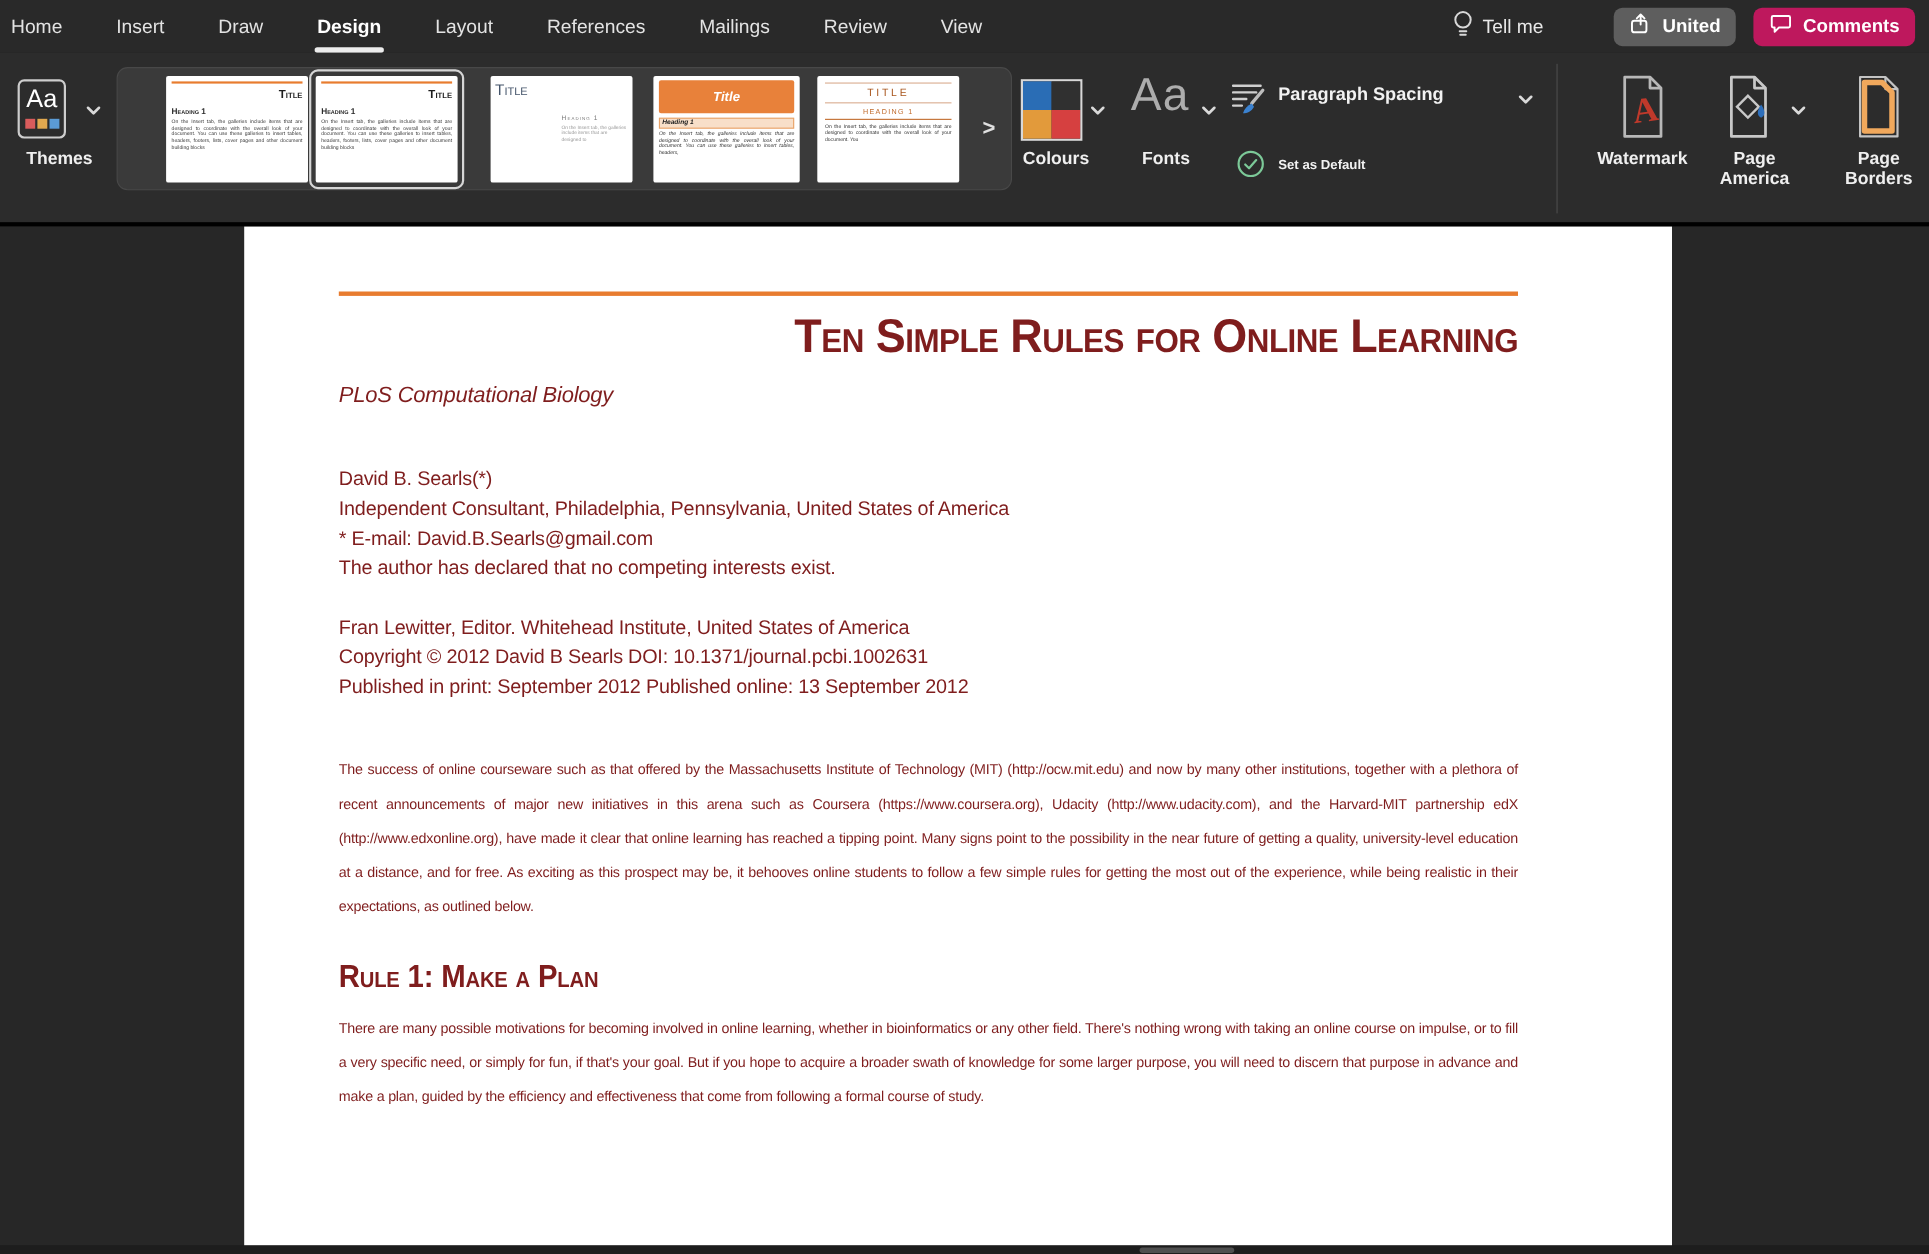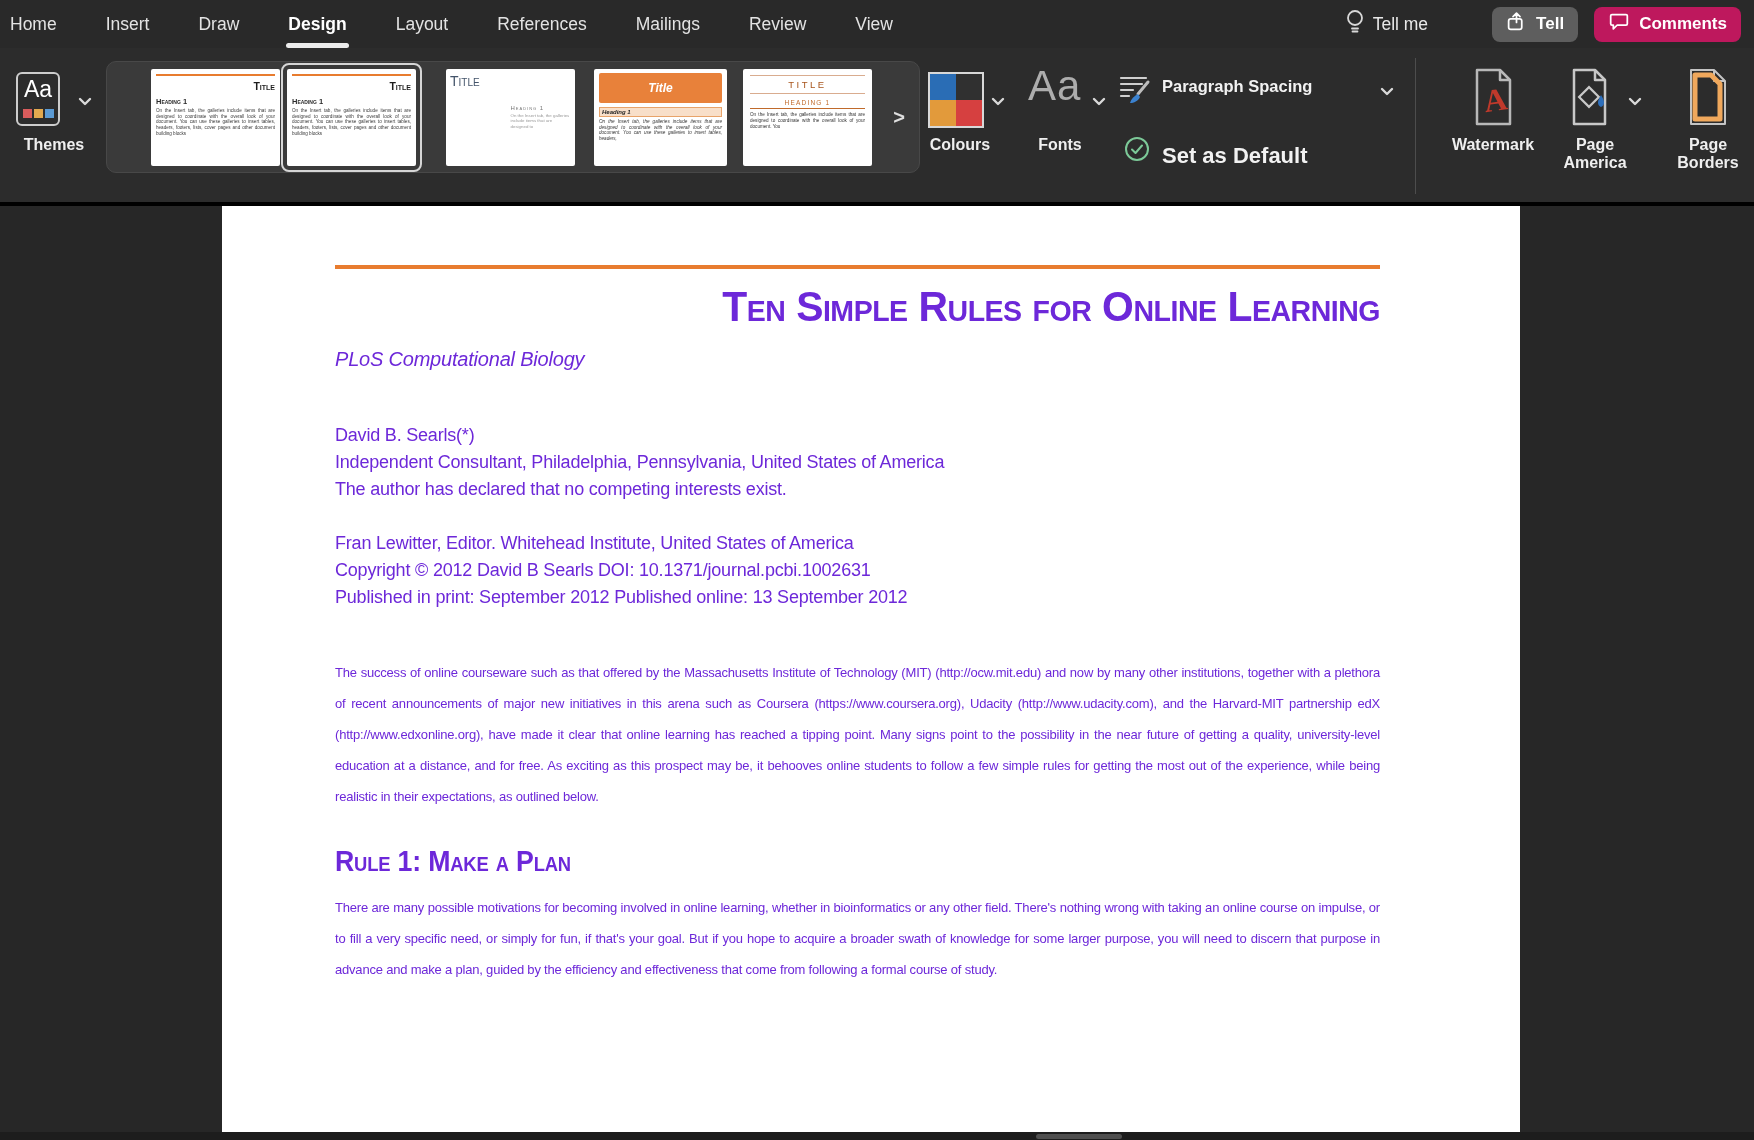--- a/index.html
+++ b/index.html
@@ -64,31 +64,31 @@
   .gal-next{position:absolute;left:772px;top:0;height:110px;width:40px;display:flex;
             align-items:center;justify-content:center;color:#e0e0e0;font-size:20px;font-weight:700;}
 
   .colours-grp{position:absolute;left:925px;top:0;width:84px;height:154px;}
   .colours-icon{position:absolute;left:3px;top:24px;width:56px;height:56px;border:2.5px solid #d8d8d8;
                 box-sizing:border-box;display:grid;grid-template-columns:1fr 1fr;grid-template-rows:1fr 1fr;}
   .fonts-grp{position:absolute;left:1022px;top:0;width:80px;height:154px;}
   .fonts-aa{position:absolute;left:6px;top:14px;font-size:42px;color:#adadad;letter-spacing:1px;}
   .ps-grp{position:absolute;left:1118px;top:0;width:300px;height:154px;}
   .ps-text{position:absolute;left:44px;top:29px;font-size:16.5px;font-weight:600;color:#f2f2f2;white-space:nowrap;}
-  .sd-text{position:absolute;left:44px;top:95px;font-size:22px;font-weight:600;color:#f2f2f2;white-space:nowrap;}
+  .sd-text{position:absolute;left:44px;top:95px;font-size:12px;font-weight:600;color:#f2f2f2;white-space:nowrap;}
   .vdivider{position:absolute;left:1415px;top:10px;width:1px;height:136px;background:#4d4d4d;}
   .wm-grp{position:absolute;left:1438px;top:0;width:110px;height:154px;}
   .pc-grp{position:absolute;left:1558px;top:0;width:84px;height:154px;}
   .pb-grp{position:absolute;left:1662px;top:0;width:92px;height:154px;}
   .big-icon{position:absolute;top:20px;left:50%;transform:translateX(-50%);}
 
   
   .docarea{position:absolute;left:0;top:206px;width:100%;height:934px;background:#272727;}
   .page{position:absolute;left:222px;top:0;width:1298px;height:934px;background:#fff;overflow:hidden;}
-  .page-inner{padding:0 140px 0 113px;color:#6d28d9;letter-spacing:-0.2px;}
+  .page-inner{padding:0 140px 0 86px;color:#7f1d1d;letter-spacing:-0.2px;}
   .doc-rule{height:4px;background:#e87c2f;margin-top:59px;}
   .doc-title{margin-top:12px;text-align:right;font-variant:small-caps;font-size:43px;font-weight:600;
              line-height:50px;letter-spacing:-0.5px;transform:scaleX(0.95);transform-origin:100% 50%;}
   .doc-journal{margin-top:16px;font-style:italic;font-size:20px;line-height:24px;}
   .blk{font-size:18px;line-height:27px;}
   .author-blk{margin-top:51px;}
   .editor-blk{margin-top:27px;}
   .para{font-size:13px;line-height:31px;text-align:justify;}
   .intro{margin-top:46px;}
   .rule-head{margin-top:32px;font-variant:small-caps;font-size:29px;font-weight:600;line-height:34px;
@@ -121,21 +121,21 @@
       </span>
       <span>Tell me</span>
     </div>
     <div class="mbtn share">
       <span>
         <svg width="21" height="21" viewBox="0 0 24 24" fill="none">
           <rect x="3" y="9" width="15" height="12" rx="2.5" stroke="#ffffff" stroke-width="2"></rect>
           <path d="M12 13 V3 M8 6.5 L12 2.5 L16 6.5" stroke="#ffffff" stroke-width="2" stroke-linecap="round" stroke-linejoin="round"></path>
         </svg>
       </span>
-      <span>Tell</span>
+      <span>United</span>
     </div>
     <div class="mbtn comments">
       <span>
         <svg width="22" height="21" viewBox="0 0 24 24" fill="none">
           <path d="M4 4 H20 A1.5 1.5 0 0 1 21.5 5.5 V14.5 A1.5 1.5 0 0 1 20 16 H10 L5.5 20.5 V16 H4 A1.5 1.5 0 0 1 2.5 14.5 V5.5 A1.5 1.5 0 0 1 4 4 Z" stroke="#ffffff" stroke-width="2" stroke-linejoin="round"></path>
         </svg>
       </span>
       <span>Comments</span>
     </div>
   </div>
@@ -293,20 +293,21 @@
 
 <div class="docarea">
   <div class="page">
     <div class="page-inner">
       <div class="doc-rule"></div>
       <div class="doc-title">Ten Simple Rules for Online Learning</div>
       <div class="doc-journal">PLoS Computational Biology</div>
       <div class="blk author-blk">
         <div>David B. Searls(*)</div>
         <div>Independent Consultant, Philadelphia, Pennsylvania, United States of America</div>
+        <div>* E-mail: David.B.Searls@gmail.com</div>
         <div>The author has declared that no competing interests exist.</div>
       </div>
       <div class="blk editor-blk">
         <div>Fran Lewitter, Editor. Whitehead Institute, United States of America</div>
         <div>Copyright © 2012 David B Searls DOI: 10.1371/journal.pcbi.1002631</div>
         <div>Published in print: September 2012 Published online: 13 September 2012</div>
       </div>
       <div class="para intro">The success of online courseware such as that offered by the Massachusetts Institute of Technology (MIT) (http://ocw.mit.edu) and now by many other institutions, together with a plethora of recent announcements of major new initiatives in this arena such as Coursera (https://www.coursera.org), Udacity (http://www.udacity.com), and the Harvard-MIT partnership edX (http://www.edxonline.org), have made it clear that online learning has reached a tipping point. Many signs point to the possibility in the near future of getting a quality, university-level education at a distance, and for free. As exciting as this prospect may be, it behooves online students to follow a few simple rules for getting the most out of the experience, while being realistic in their expectations, as outlined below.</div>
       <div class="rule-head">Rule 1: Make a Plan</div>
       <div class="para rule-para">There are many possible motivations for becoming involved in online learning, whether in bioinformatics or any other field. There's nothing wrong with taking an online course on impulse, or to fill a very specific need, or simply for fun, if that's your goal. But if you hope to acquire a broader swath of knowledge for some larger purpose, you will need to discern that purpose in advance and make a plan, guided by the efficiency and effectiveness that come from following a formal course of study.</div>

